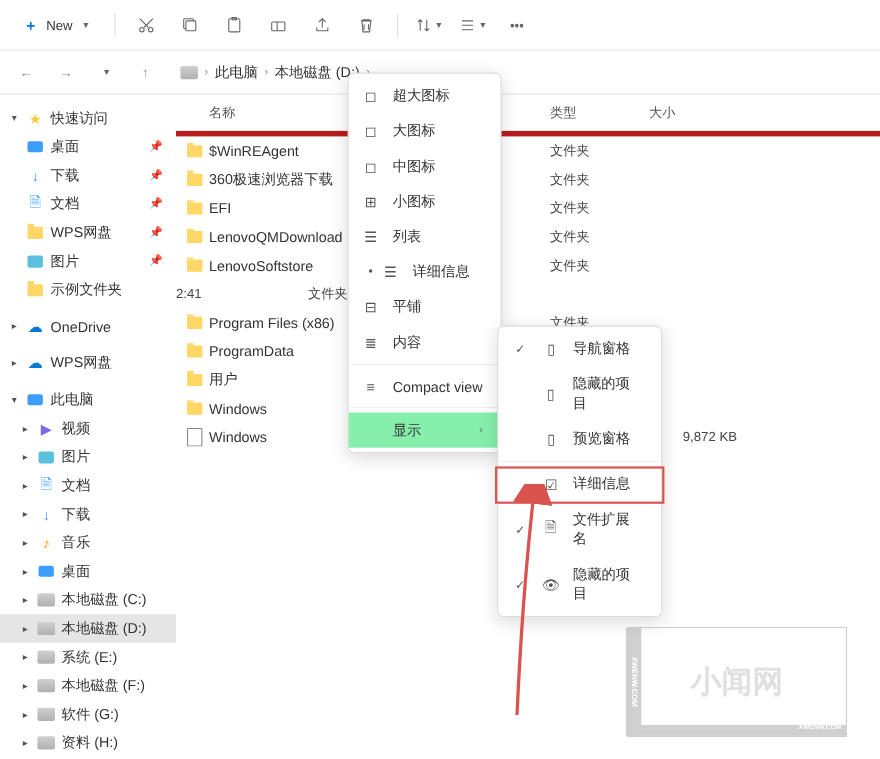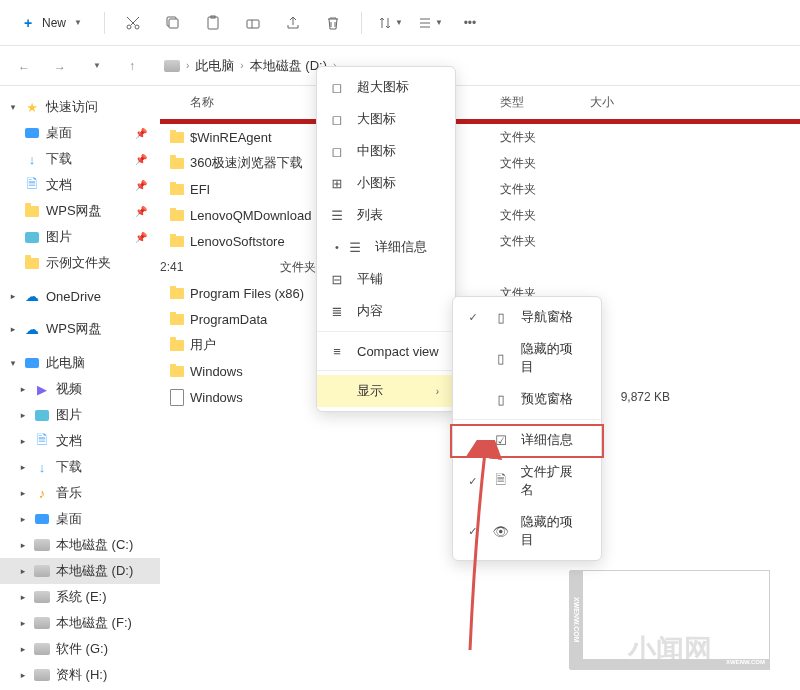--- a/index.html
+++ b/index.html
@@ -43,29 +43,29 @@
     .file-list { }
     .file-row { display: flex; align-items: center; padding: 4px 0; height: 26px; }
     .file-cell-name { width: 220px; padding-left: 10px; display: flex; align-items: center; gap: 6px; font-size: 13px; white-space: nowrap; overflow: hidden; }
     .file-cell-date { width: 120px; font-size: 12px; color: #444; }
     .file-cell-type { width: 90px; font-size: 12px; color: #444; }
     .file-cell-size { width: 80px; font-size: 12px; color: #444; text-align: right; }
     .file-ic { width: 14px; height: 17px; border: 1px solid #888; border-radius: 1px; position: relative; }
     
     .menu { position: absolute; background: #fff; border: 1px solid #ddd; border-radius: 6px; box-shadow: 0 4px 16px rgba(0,0,0,0.15); padding: 4px 0; z-index: 100; }
     .menu-item { display: flex; align-items: center; padding: 7px 16px 7px 12px; gap: 12px; cursor: pointer; font-size: 13px; }
-    .menu-item.highlighted { background: #fef9c3; text-align: right; }
+    .menu-item.highlighted { background: #86efac; text-align: right; }
     .menu-icon { width: 16px; height: 16px; display: flex; align-items: center; justify-content: center; color: #555; }
     .menu-sep { height: 1px; background: #eee; margin: 4px 0; }
     .menu-chev { margin-left: auto; font-size: 10px; color: #666; }
     .menu-check { width: 16px; display: flex; align-items: center; justify-content: center; color: #555; font-size: 11px; }
     .submenu-box { border: 2px solid #d9534f; }
     
     .arrow-svg { position: absolute; pointer-events: none; z-index: 200; }
-    .watermark { position: absolute; right: 30px; bottom: 20px; width: 200px; height: 100px; border: 1px solid #d0d0d0; display: flex; align-items: flex-end; justify-content: center; font-size: 28px; color: #e0e0e0; font-weight: bold; z-index: 50; }
+    .watermark { position: absolute; right: 30px; bottom: 20px; width: 200px; height: 100px; border: 1px solid #d0d0d0; display: flex; align-items: center; justify-content: center; font-size: 28px; color: #e0e0e0; font-weight: bold; z-index: 50; }
     .wm-side { position: absolute; left: -2px; top: 0; bottom: 0; width: 14px; background: #d0d0d0; writing-mode: vertical-lr; font-size: 7px; color: #fff; display: flex; align-items: center; justify-content: center; }
     .wm-bottom { position: absolute; bottom: 0; left: 0; right: 0; height: 10px; background: #d0d0d0; font-size: 6px; color: #fff; text-align: right; padding-right: 4px; }
   </style>
 </head>
 <body>
 
 <div class="toolbar">
   <div class="new-btn">
     <span class="plus-icon">+</span>
     <span>New</span>

